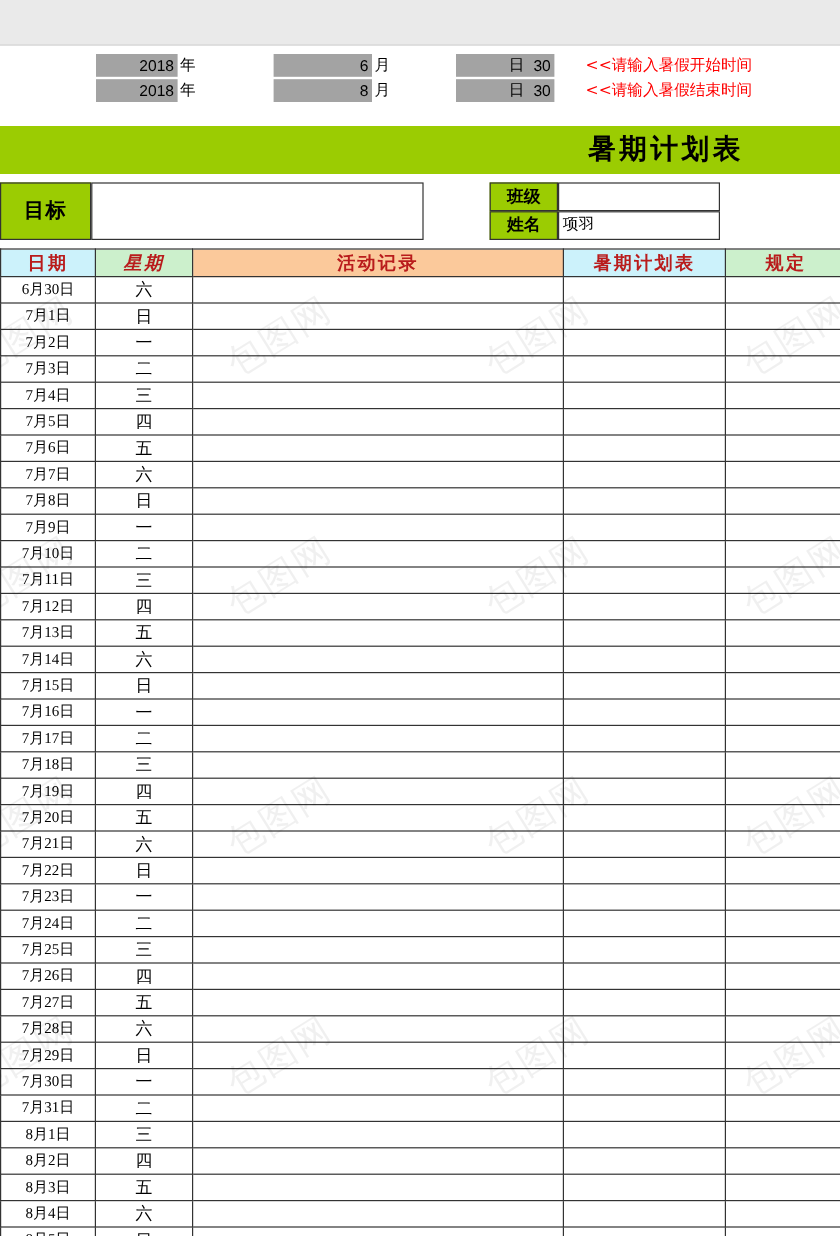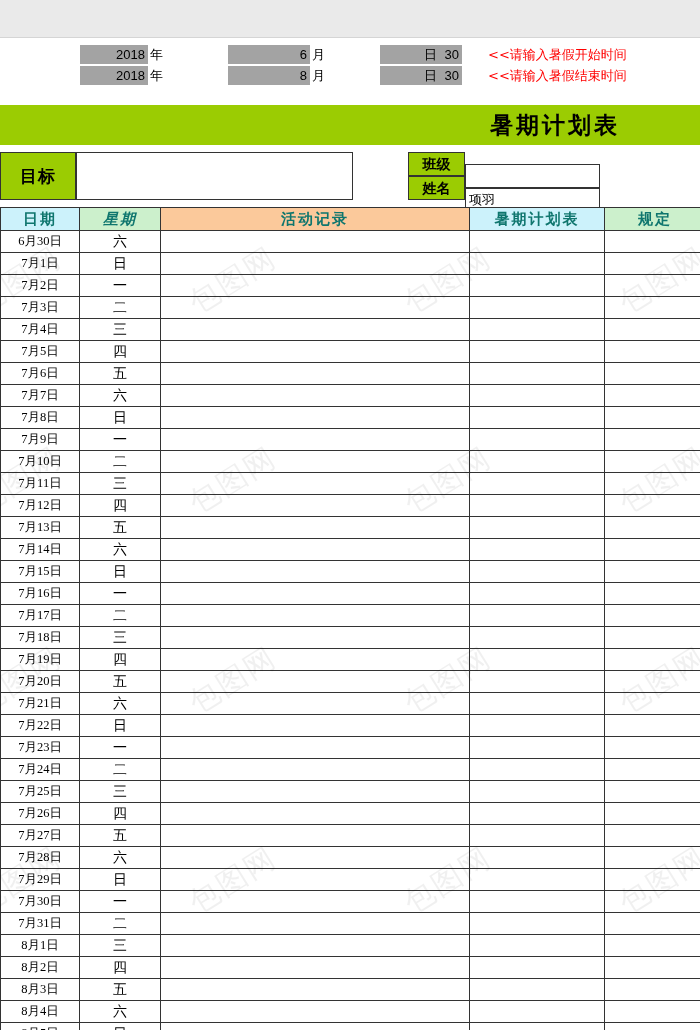--- a/index.html
+++ b/index.html
@@ -196,42 +196,41 @@
     left: 57px; top: 0;
     width: 135px; height: 24px;
     background: #fff;
     border: 1px solid #333;
     box-sizing: border-box;
     line-height: 22px;
     padding-left: 3px;
     font-size: 13px;
     color: #000;
     font-family: "DejaVu Sans", sans-serif;
-    margin-top: 12px;
   }
 
   
   #plan-table {
     position: absolute;
     left: 0; top: 207px;
     width: 700px;
     border-collapse: collapse;
     table-layout: fixed;
     z-index: 3;
   }
   #plan-table th, #plan-table td {
     border: 1px solid #333;
     padding: 0;
     margin: 0;
   }
   #plan-table th {
     height: 22px;
     font-size: 15px;
     font-weight: bold;
-    color: #0f766e;
+    color: #b91c1c;
     font-family: "DejaVu Sans", sans-serif;
     letter-spacing: 2px;
     text-align: center;
   }
   .th-date   { width: 78px;  background: #ccf2fb; }
   .th-week   { width: 80px;  background: #ccf0cc; font-style: italic; }
   .th-plan   { width: 308px; background: #fbc99b; }
   .th-record { width: 134px; background: #ccf2fb; }
   .th-rule   { width: 100px; background: #ccf0cc; }
 

